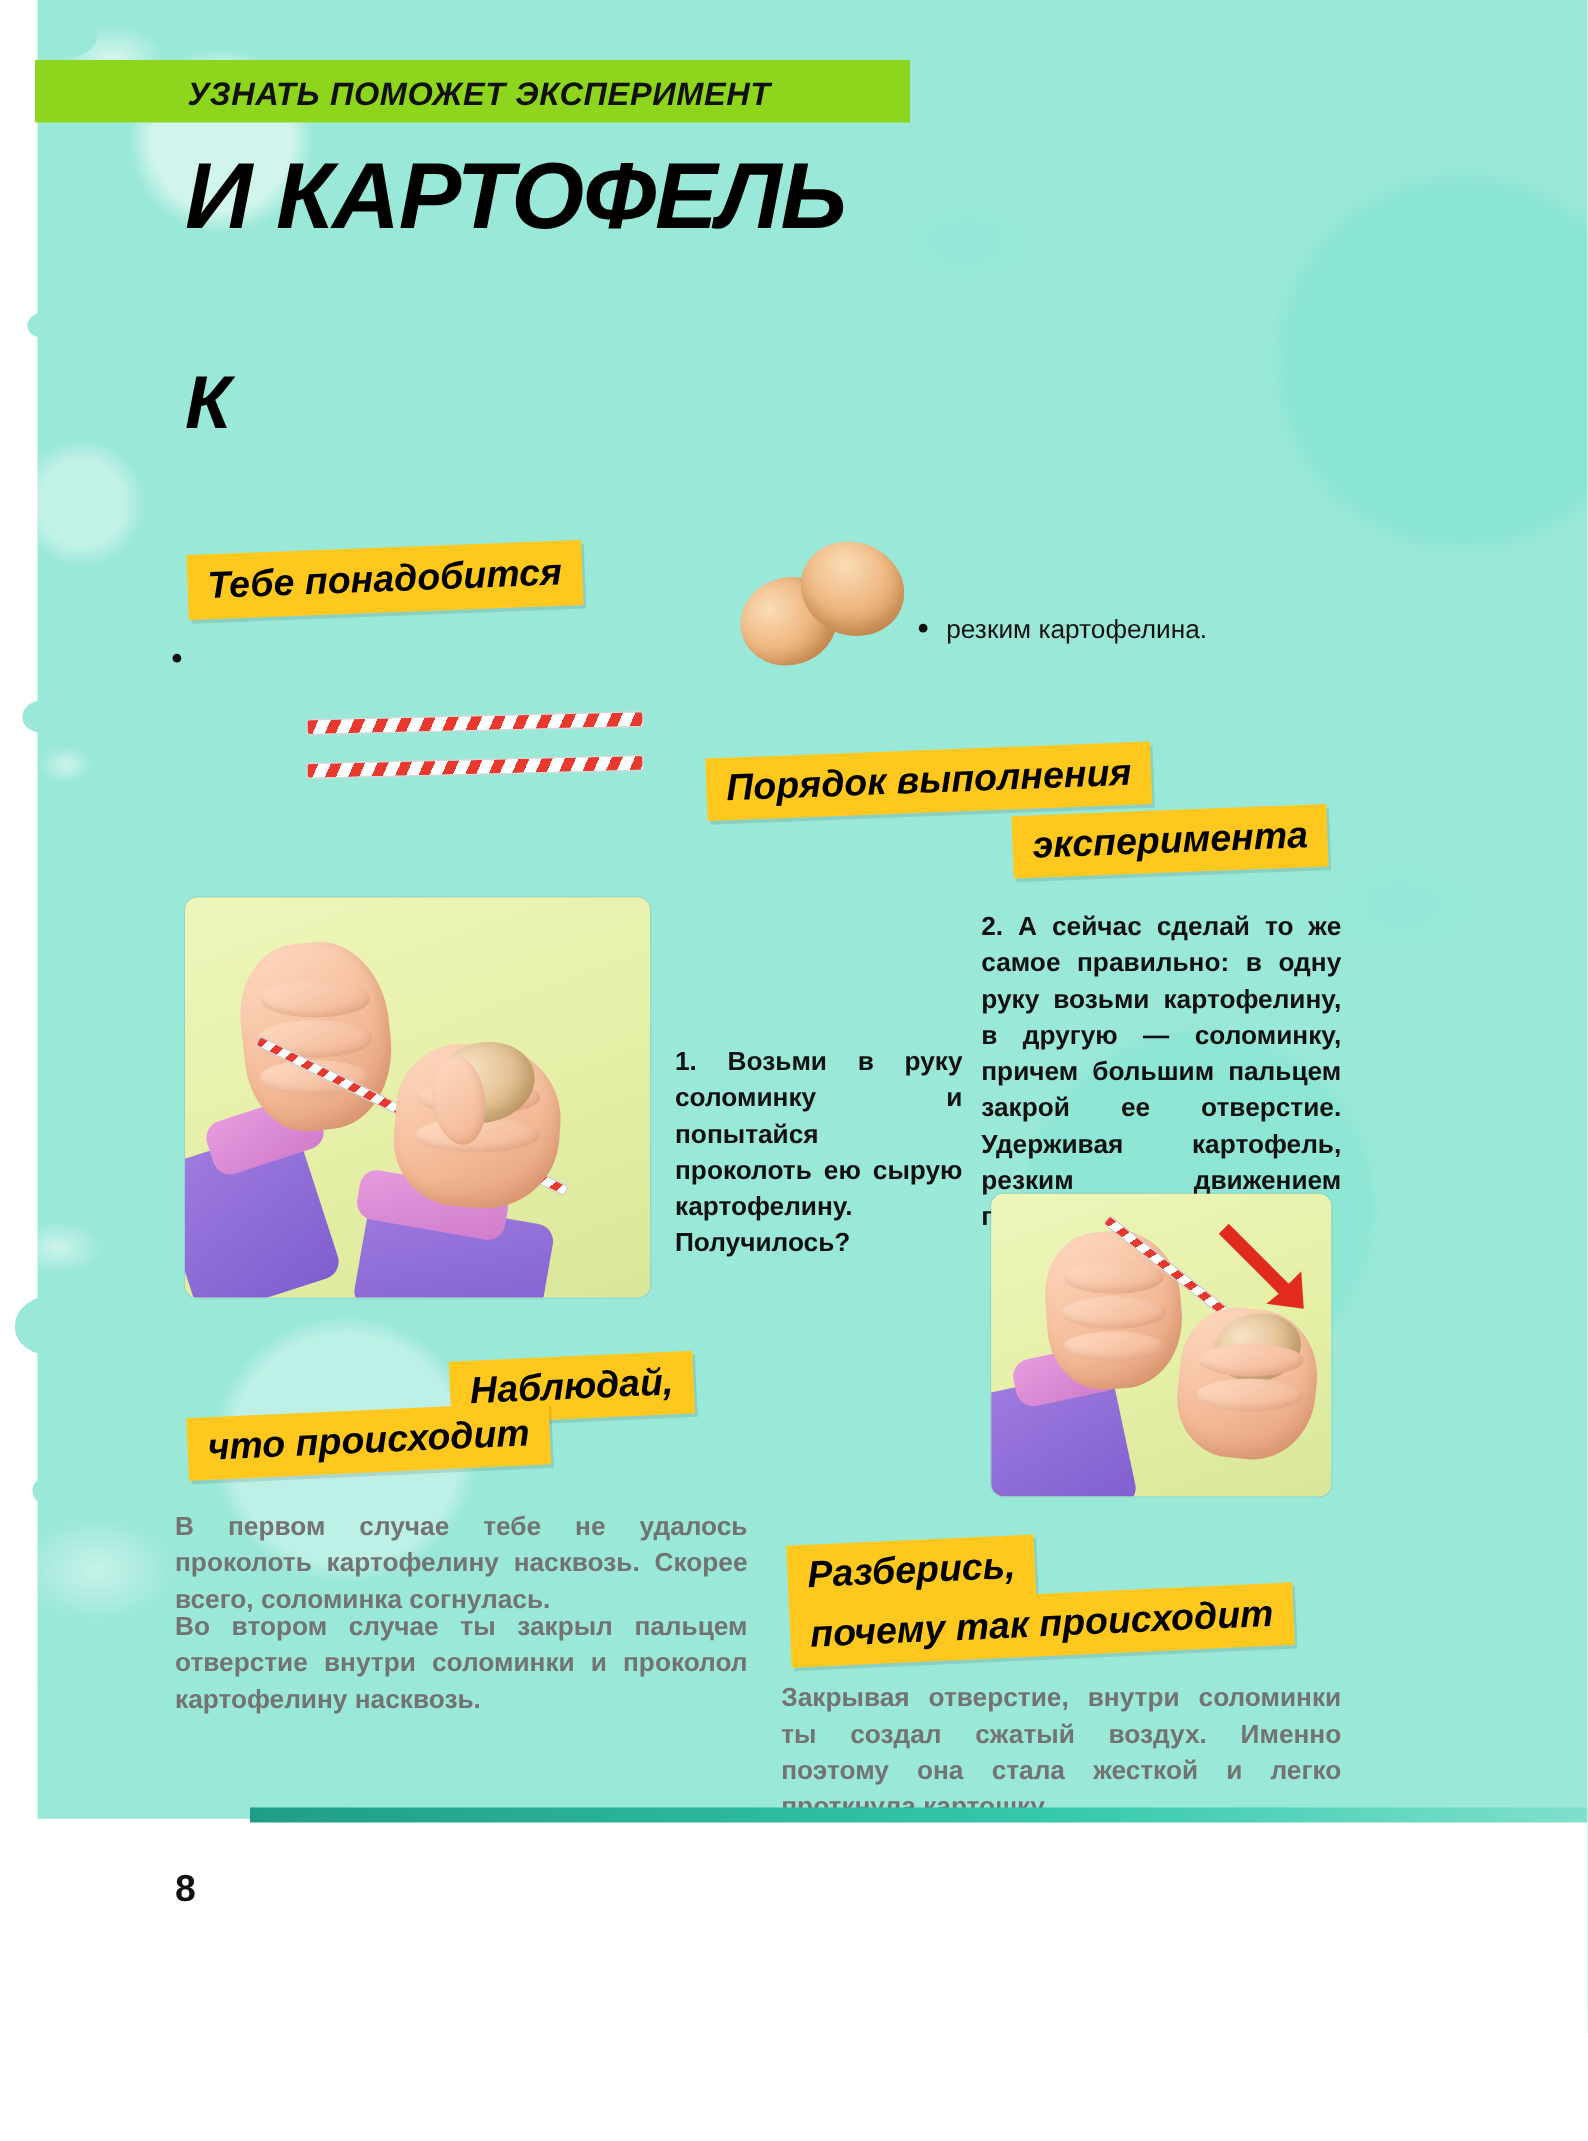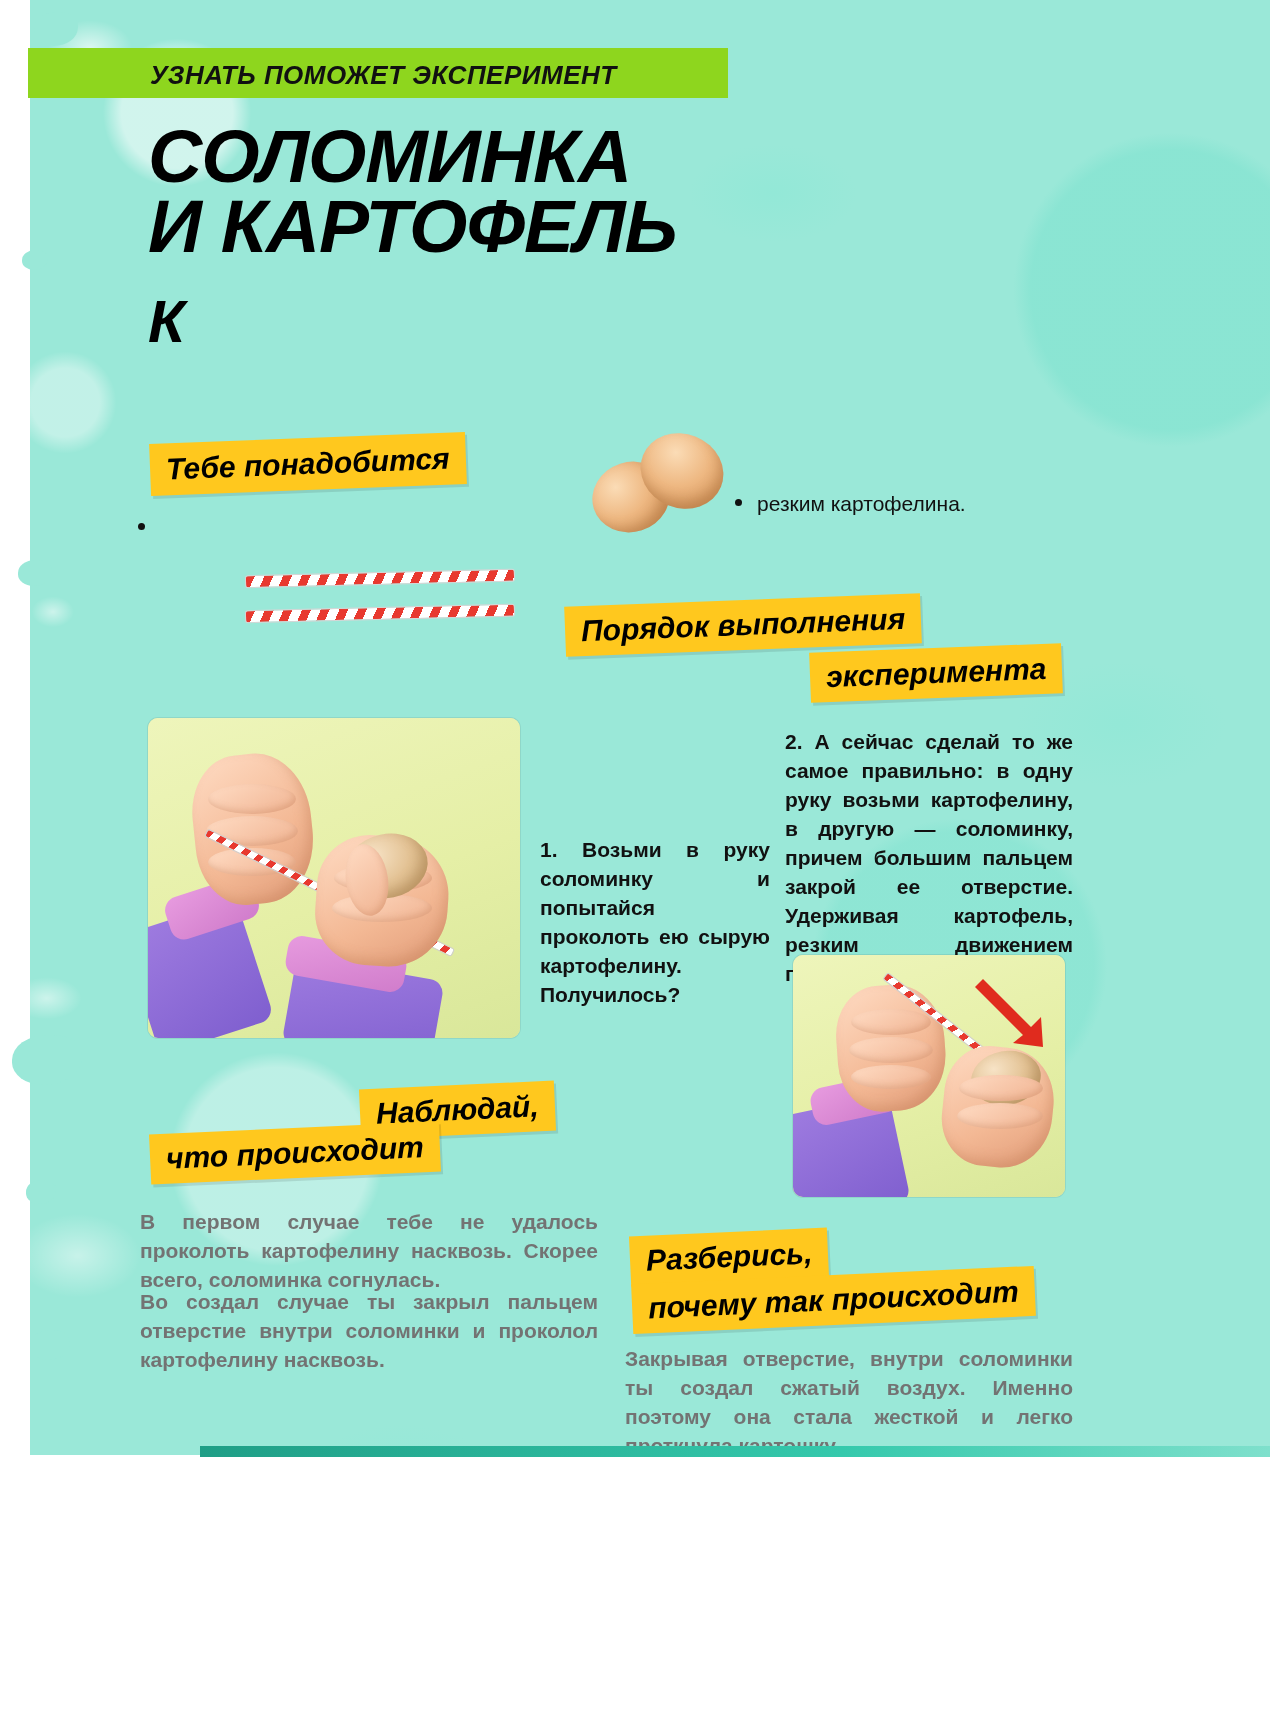--- a/index.html
+++ b/index.html
@@ -10,21 +10,21 @@
     position: relative;
     background: #ffffff;
     font-family: "Liberation Sans", sans-serif;
     overflow: hidden;
   }
 
   
   .page {
     position: absolute;
     left: 0; top: 0;
-    width: 1270px; height: 1457px;
+    width: 1270px; height: 1713px;
     background: #ffffff;
     overflow: hidden;
   }
   .mint-bg {
     position: absolute;
     left: 28px; top: 0;
     width: 1242px; height: 1610px;
     background:
       radial-gradient(circle at 12% 7%, rgba(255,255,255,0.55) 0 3%, rgba(255,255,255,0) 4%),
       radial-gradient(circle at 3% 25%, rgba(255,255,255,0.4) 0 2%, rgba(255,255,255,0) 3%),
@@ -283,21 +283,20 @@
   <div class="splash" style="left:22px; top:250px; width:26px; height:20px;"></div>
   <div class="splash" style="left:18px; top:560px; width:34px; height:26px;"></div>
   <div class="splash" style="left:12px; top:1035px; width:70px; height:50px;"></div>
   <div class="splash" style="left:26px; top:1180px; width:30px; height:24px;"></div>
   <div class="splash" style="left:30px; top:1330px; width:40px; height:30px;"></div>
 
   <div class="kicker-bar"></div>
   <div class="kicker-text">УЗНАТЬ ПОМОЖЕТ ЭКСПЕРИМЕНТ</div>
 
   <div class="title">
-    <div>СОЛОМИНКА</div>
     <div>И КАРТОФЕЛЬ</div>
   </div>
 
   <div class="intro">
     <span class="dropcap">К</span>
   </div>
 
   <div class="banner" id="banner-need">
     <span>Тебе понадобится</span>
   </div>
@@ -378,21 +377,21 @@
   </div>
 
   <div class="banner" id="banner-watch-1">
     <span>Наблюдай,</span>
   </div>
   <div class="banner" id="banner-watch-2">
     <span>что происходит</span>
   </div>
 
   <div class="body-text" id="observe-1">В первом случае тебе не удалось проколоть картофелину насквозь. Скорее всего, соломинка согнулась.</div>
-  <div class="body-text" id="observe-2">Во создал случае ты закрыл пальцем отверстие внутри соломинки и проколол картофелину насквозь.</div>
+  <div class="body-text" id="observe-2">Во втором случае ты закрыл пальцем отверстие внутри соломинки и проколол картофелину насквозь.</div>
 
   <div class="banner" id="banner-why-1">
     <span>Разберись,</span>
   </div>
   <div class="banner" id="banner-why-2">
     <span>почему так происходит</span>
   </div>
 
   <div class="body-text" id="explain">Закрывая отверстие, внутри соломинки ты создал сжатый воздух. Именно поэтому она стала жесткой и легко проткнула картошку.</div>
 

